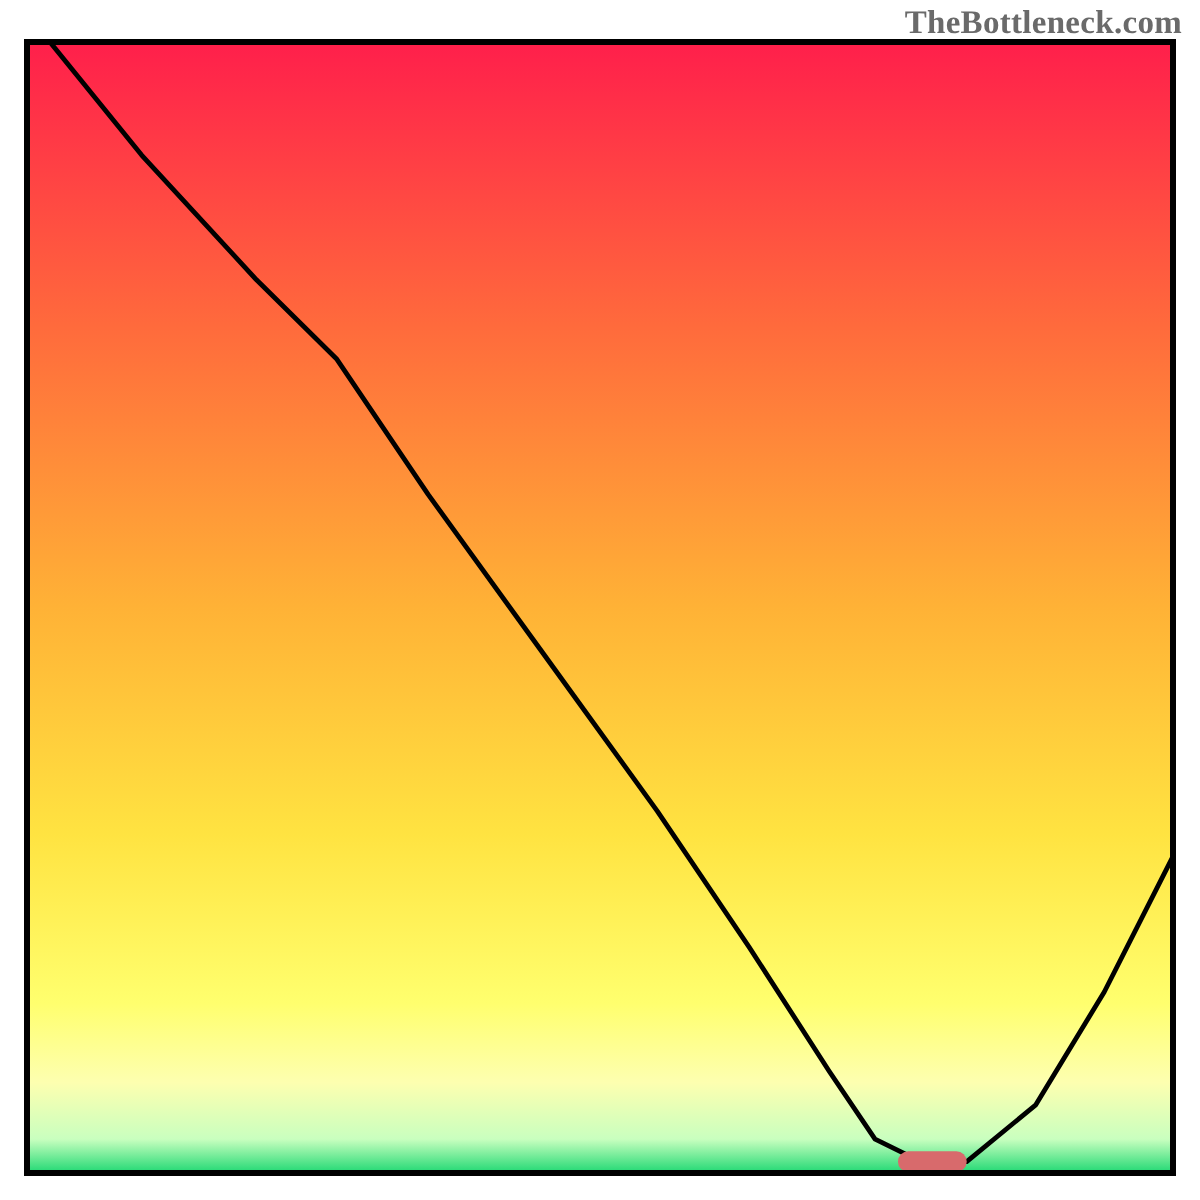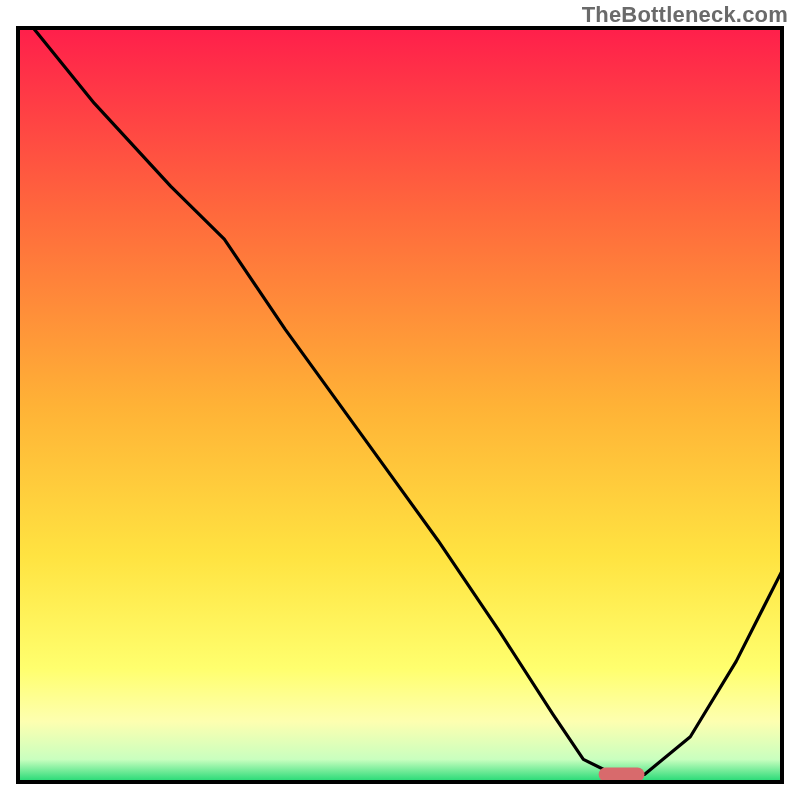--- a/index.html
+++ b/index.html
@@ -15,21 +15,21 @@
     width: 800px;
     height: 800px;
   }
   svg {
     display: block;
   }
   .watermark {
     position: absolute;
     top: 2px;
     right: 12px;
-    font-family: Liberation Sans, sans-serif;
+    font-family: Liberation Serif, serif;
     font-size: 22px;
     font-weight: 600;
     color: #6a6a6a;
     letter-spacing: 0.2px;
     pointer-events: none;
   }
 </style>
 </head>
 <body>
 

